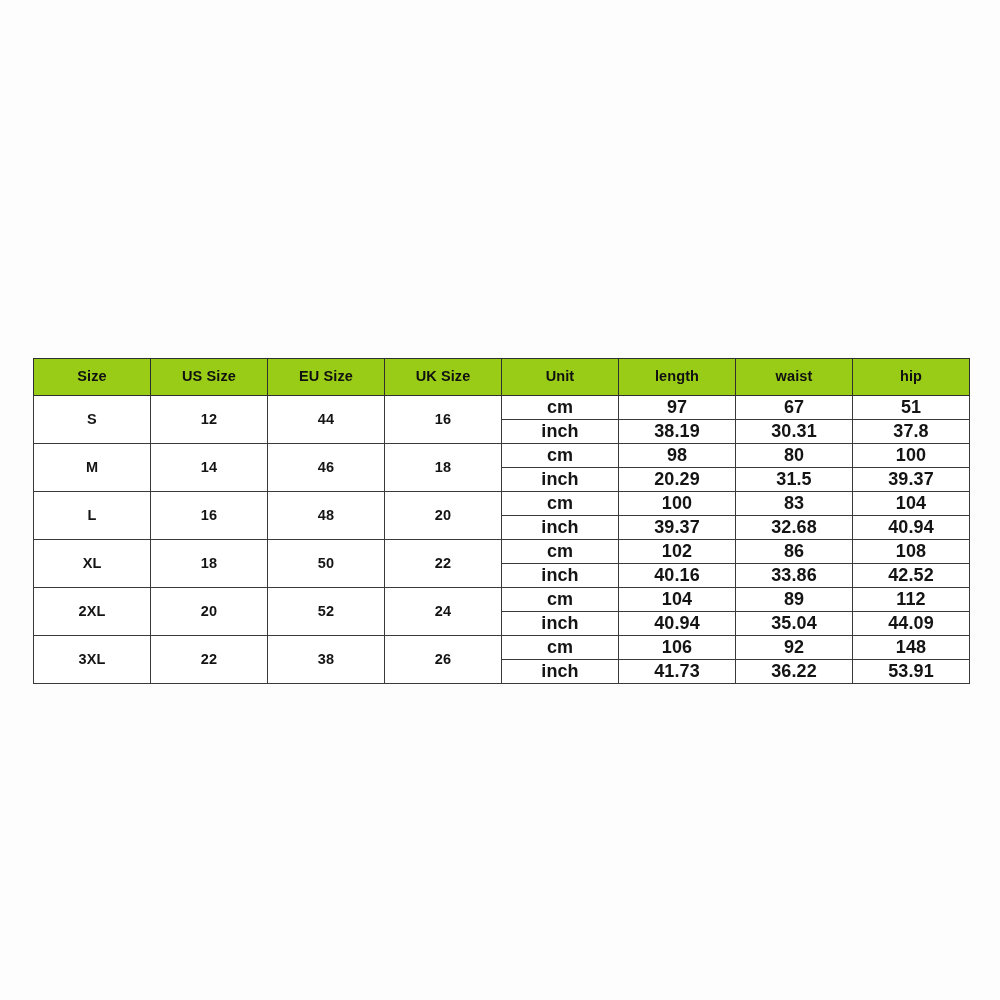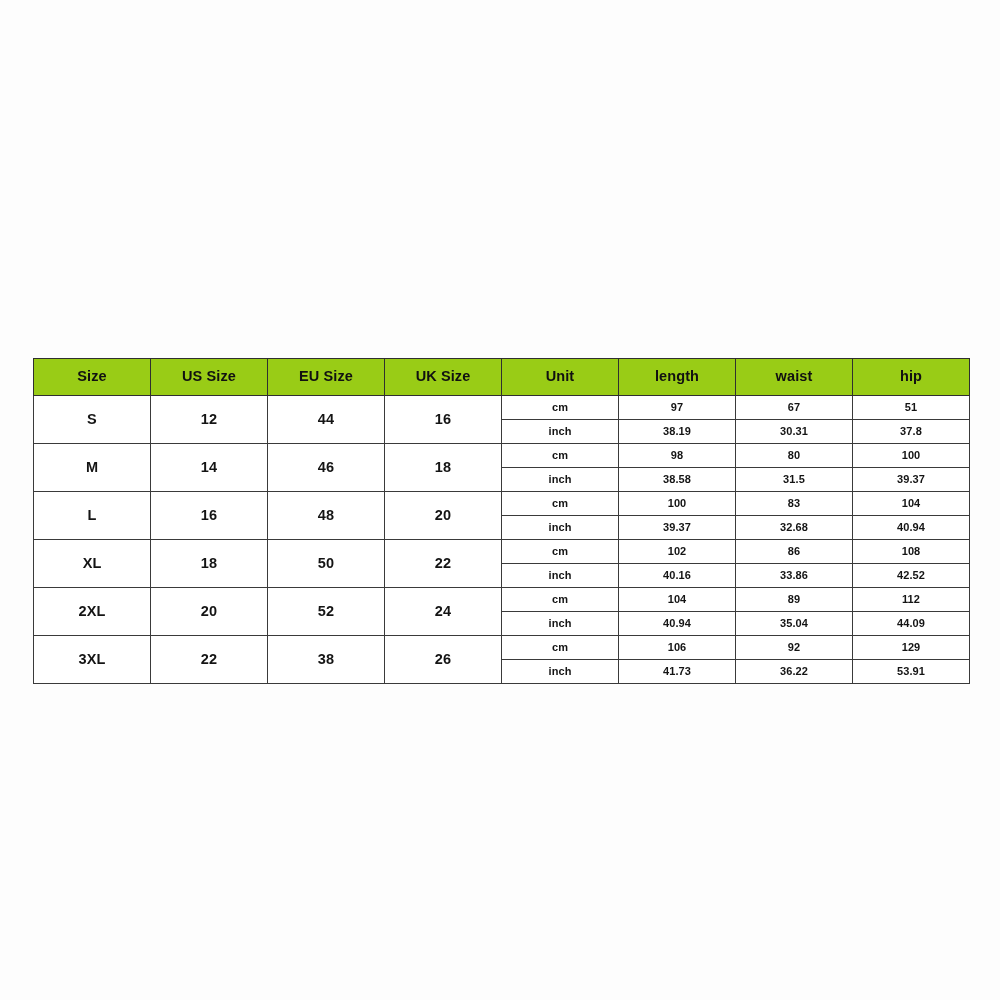--- a/index.html
+++ b/index.html
@@ -53,21 +53,21 @@
     color: #111111;
     border-color: #2f2f2f;
   }
   td.size-cell {
     height: 46px;
     font-size: 14.5px;
   }
   td.unit-cell,
   td.meas-cell {
     height: 23px;
-    font-size: 11px;
+    font-size: 18px;
     margin-top: 12px;
   }
   td.unit-cell {
     border-top-color: #555;
     border-bottom-color: #555;
   }
   .row-sep > td {
     border-top: 2px solid #2b2b2b;
   }
   .table-outer-bottom > td {
@@ -126,21 +126,21 @@
           <td class="size-cell" rowspan="2">14</td>
           <td class="size-cell" rowspan="2">46</td>
           <td class="size-cell" rowspan="2">18</td>
           <td class="unit-cell">cm</td>
           <td class="meas-cell">98</td>
           <td class="meas-cell">80</td>
           <td class="meas-cell">100</td>
         </tr>
         <tr>
           <td class="unit-cell">inch</td>
-          <td class="meas-cell">38.58</td>
+          <td class="meas-cell">20.29</td>
           <td class="meas-cell">31.5</td>
           <td class="meas-cell">39.37</td>
         </tr>
 
         <tr class="row-sep">
           <td class="size-cell" rowspan="2">L</td>
           <td class="size-cell" rowspan="2">16</td>
           <td class="size-cell" rowspan="2">48</td>
           <td class="size-cell" rowspan="2">20</td>
           <td class="unit-cell">cm</td>
@@ -190,21 +190,21 @@
         </tr>
 
         <tr class="row-sep">
           <td class="size-cell" rowspan="2">3XL</td>
           <td class="size-cell" rowspan="2">22</td>
           <td class="size-cell" rowspan="2">38</td>
           <td class="size-cell" rowspan="2">26</td>
           <td class="unit-cell">cm</td>
           <td class="meas-cell">106</td>
           <td class="meas-cell">92</td>
-          <td class="meas-cell">129</td>
+          <td class="meas-cell">148</td>
         </tr>
         <tr class="table-outer-bottom">
           <td class="unit-cell">inch</td>
           <td class="meas-cell">41.73</td>
           <td class="meas-cell">36.22</td>
           <td class="meas-cell">53.91</td>
         </tr>
 
       </tbody>
     </table>

